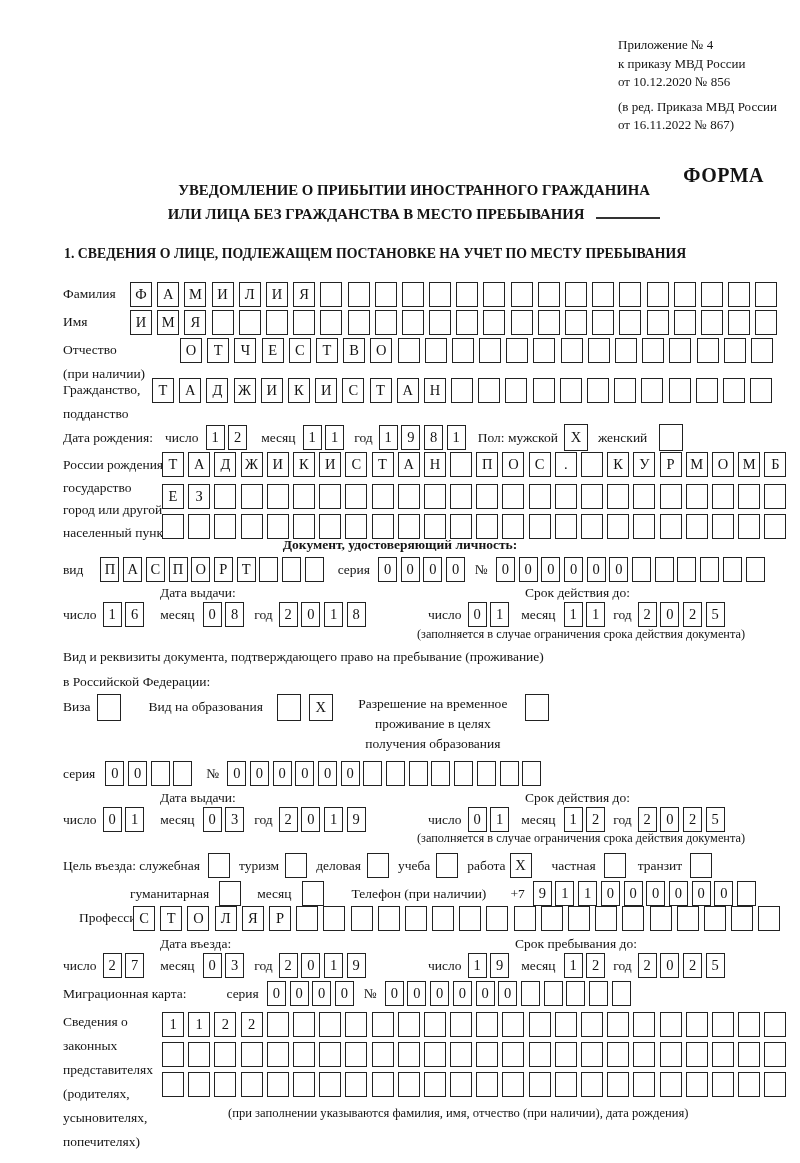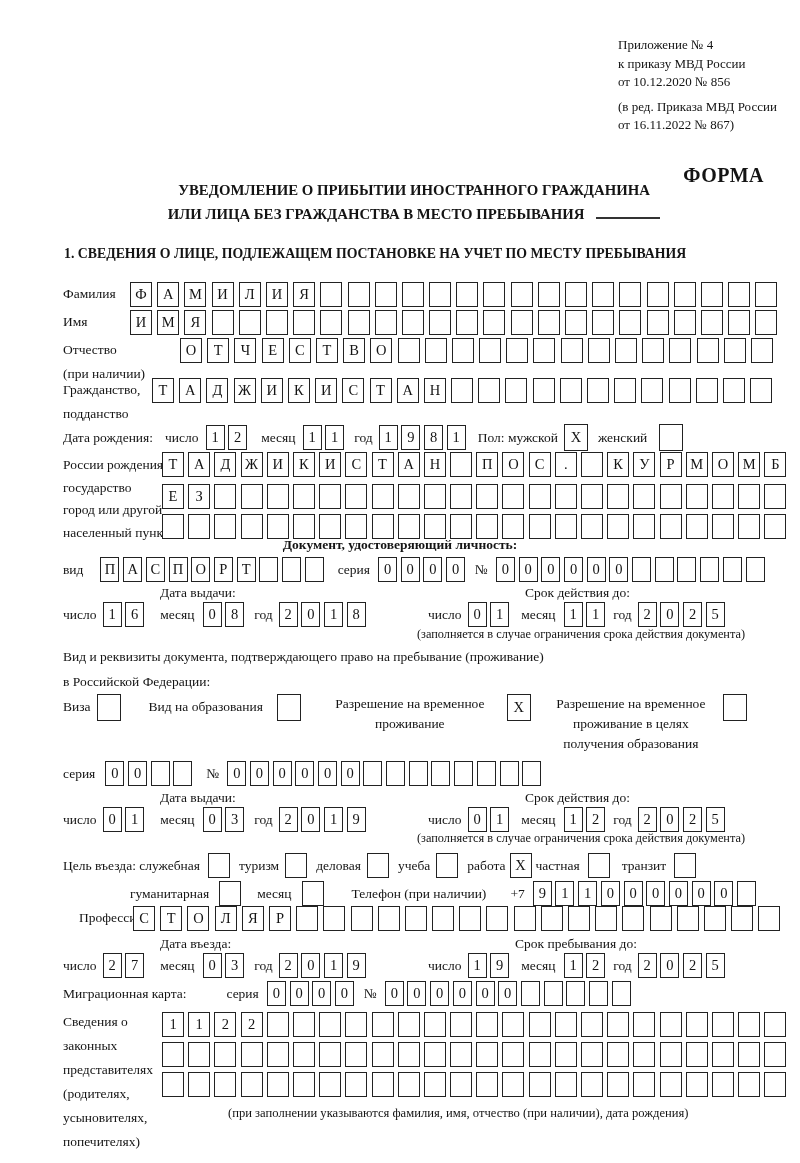--- a/index.html
+++ b/index.html
@@ -358,21 +358,20 @@
 
   <div class="abs row top" style="top:694px;left:63px;">
     <span class="lbl" style="margin-top:5px;">Виза</span>
     <span class="cells cb" style="margin-left:6px;">
         <span class="cell"></span>
       </span>
     <span class="lbl" style="margin-left:28px;margin-top:5px;">Вид на образования</span>
     <span class="cells cb" style="margin-left:14px;">
         <span class="cell"></span>
       </span>
-    <span class="wrapLbl" style="margin-left:20px;width:178px;">Разрешение на временное проживание</span>
     <span class="cells cb" style="margin-left:8px;">
         <span class="cell">X</span>
       </span>
     <span class="wrapLbl" style="margin-left:16px;width:168px;">Разрешение на временное проживание в целях получения образования</span>
     <span class="cells cb" style="margin-left:8px;">
         <span class="cell"></span>
       </span>
   </div>
 
   <div class="abs row" style="top:761px;left:63px;">
@@ -459,21 +458,21 @@
         <span class="cell"></span>
       </span>
     <span class="lbl" style="margin-left:9px;">учеба</span>
     <span class="cells" style="margin-left:6px;">
         <span class="cell"></span>
       </span>
     <span class="lbl" style="margin-left:9px;">работа</span>
     <span class="cells" style="margin-left:4px;">
         <span class="cell">X</span>
       </span>
-    <span class="lbl" style="margin-left:4px;">частная</span>
+    <span class="lbl" style="margin-left:20px;">частная</span>
     <span class="cells" style="margin-left:8px;">
         <span class="cell"></span>
       </span>
     <span class="lbl" style="margin-left:12px;">транзит</span>
     <span class="cells" style="margin-left:8px;">
         <span class="cell"></span>
       </span>
   </div>
 
   <div class="abs row" style="top:881px;left:130px;">

